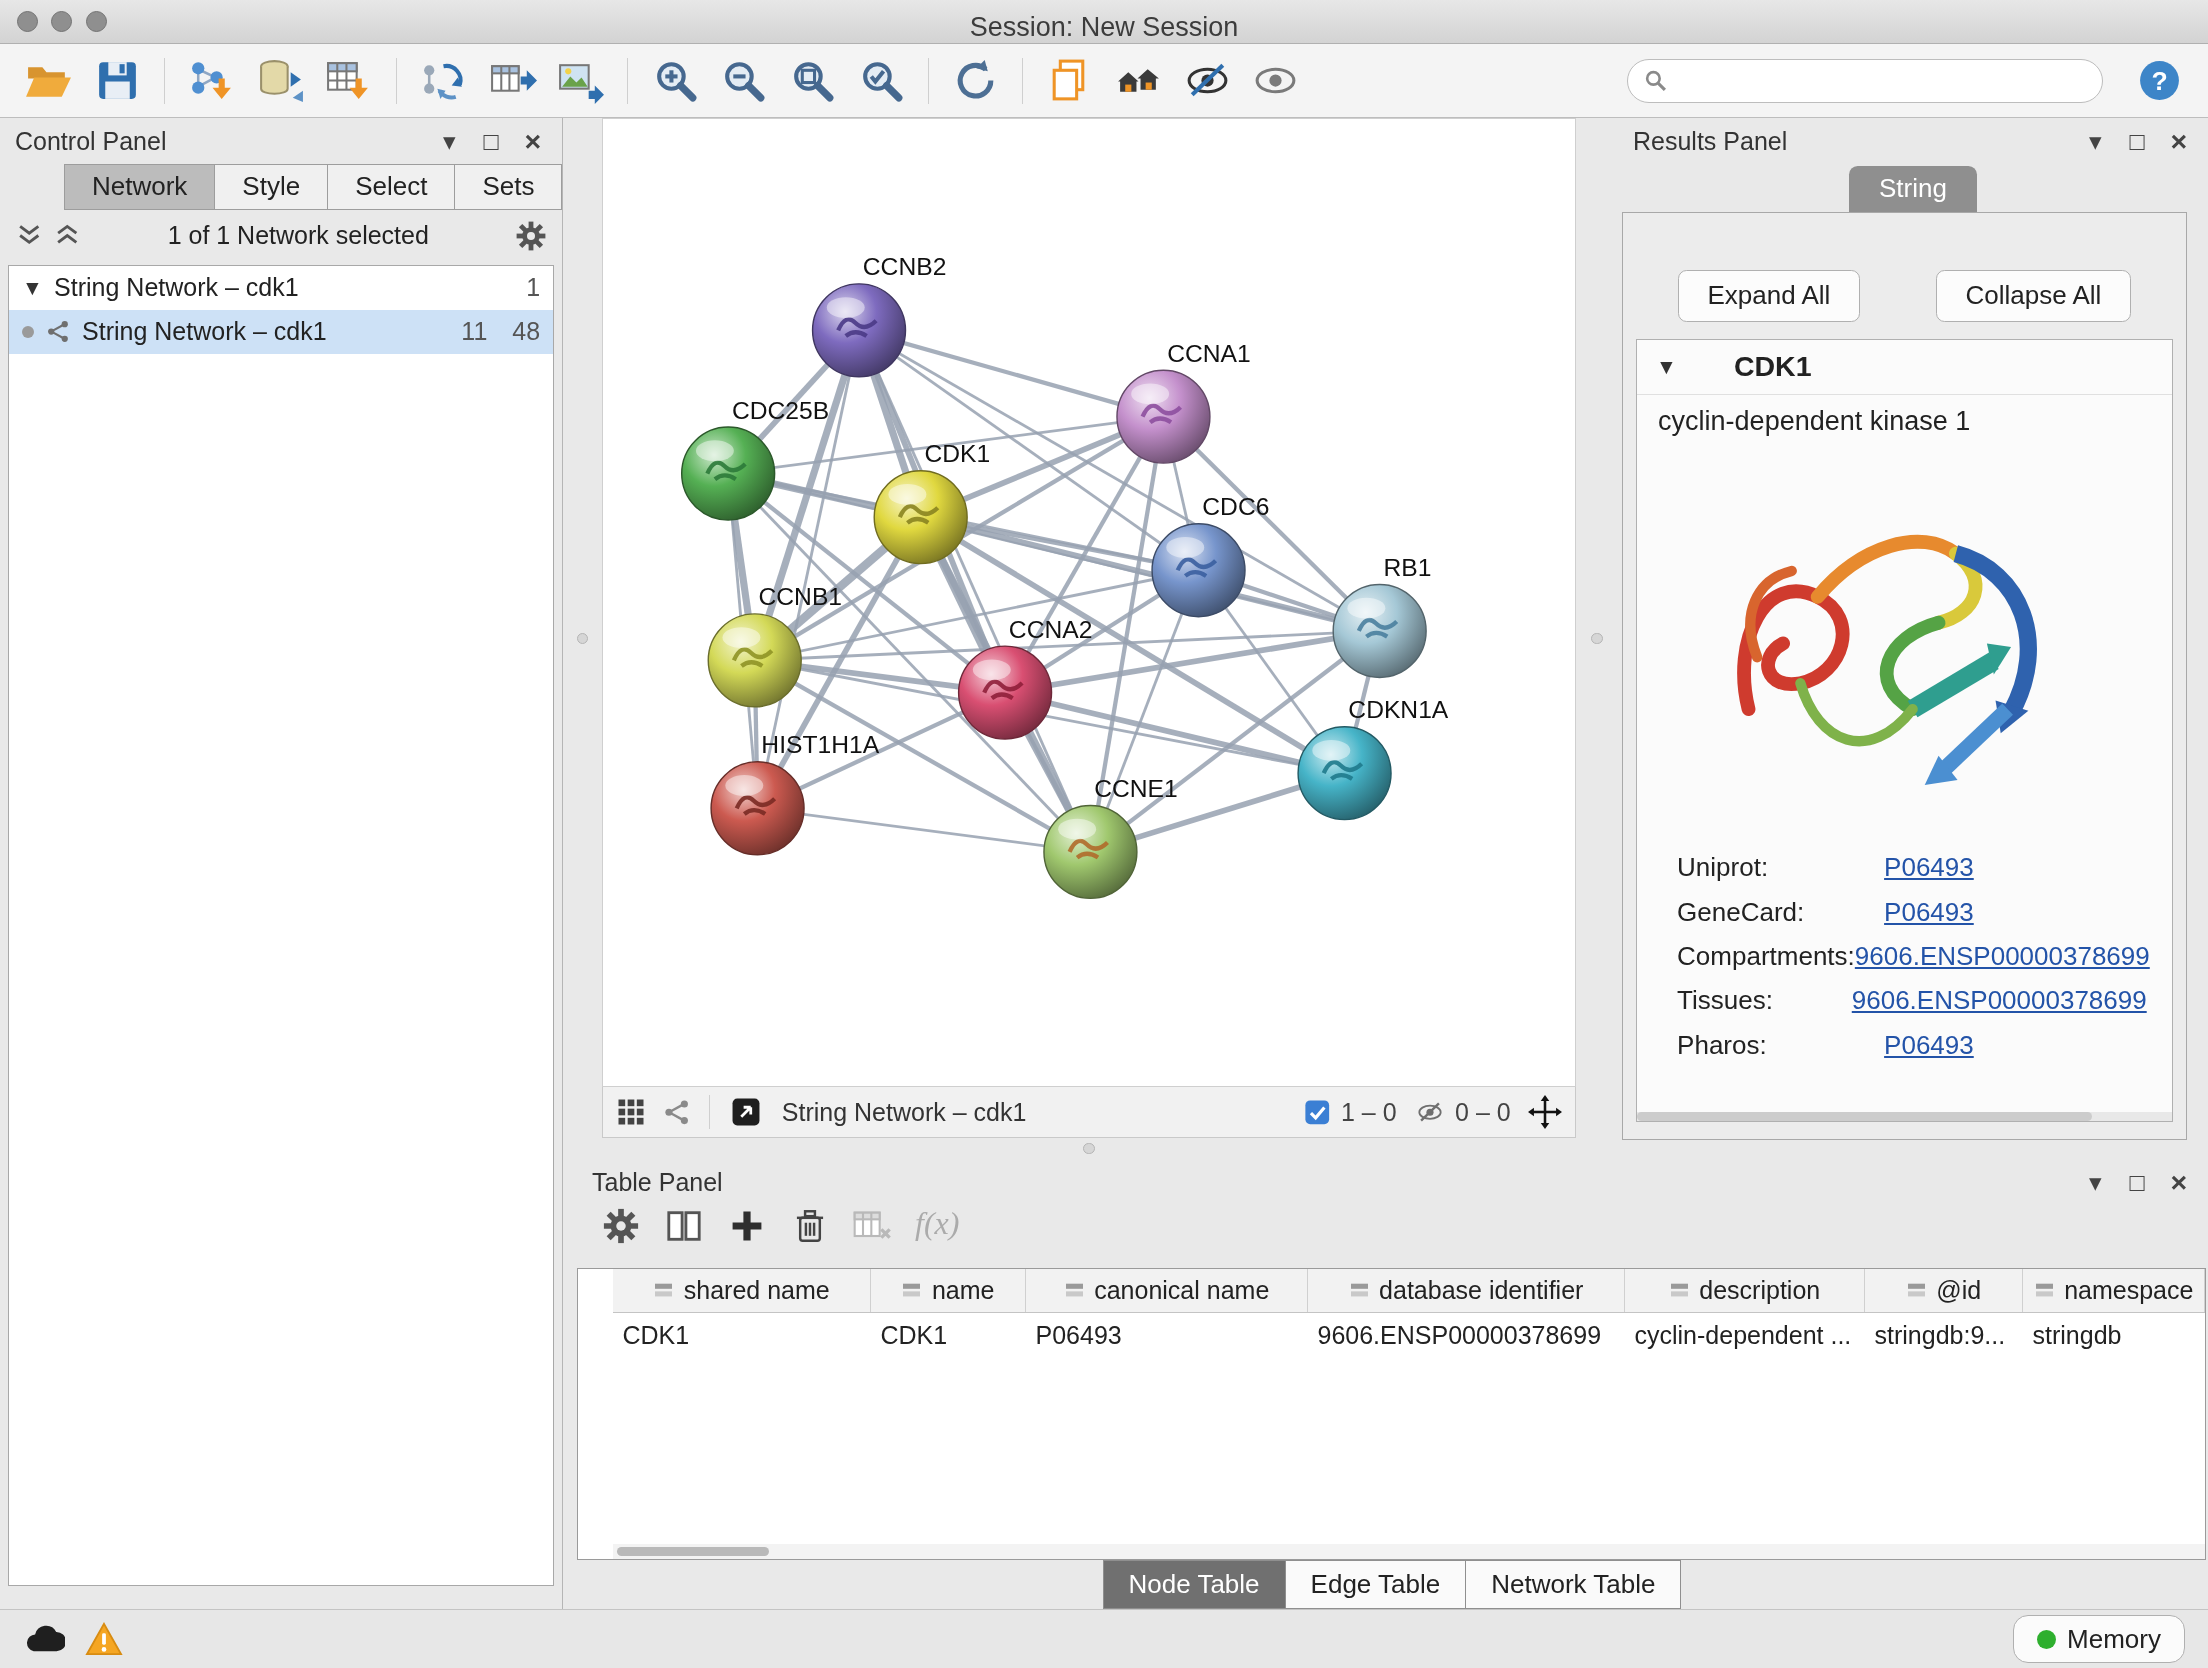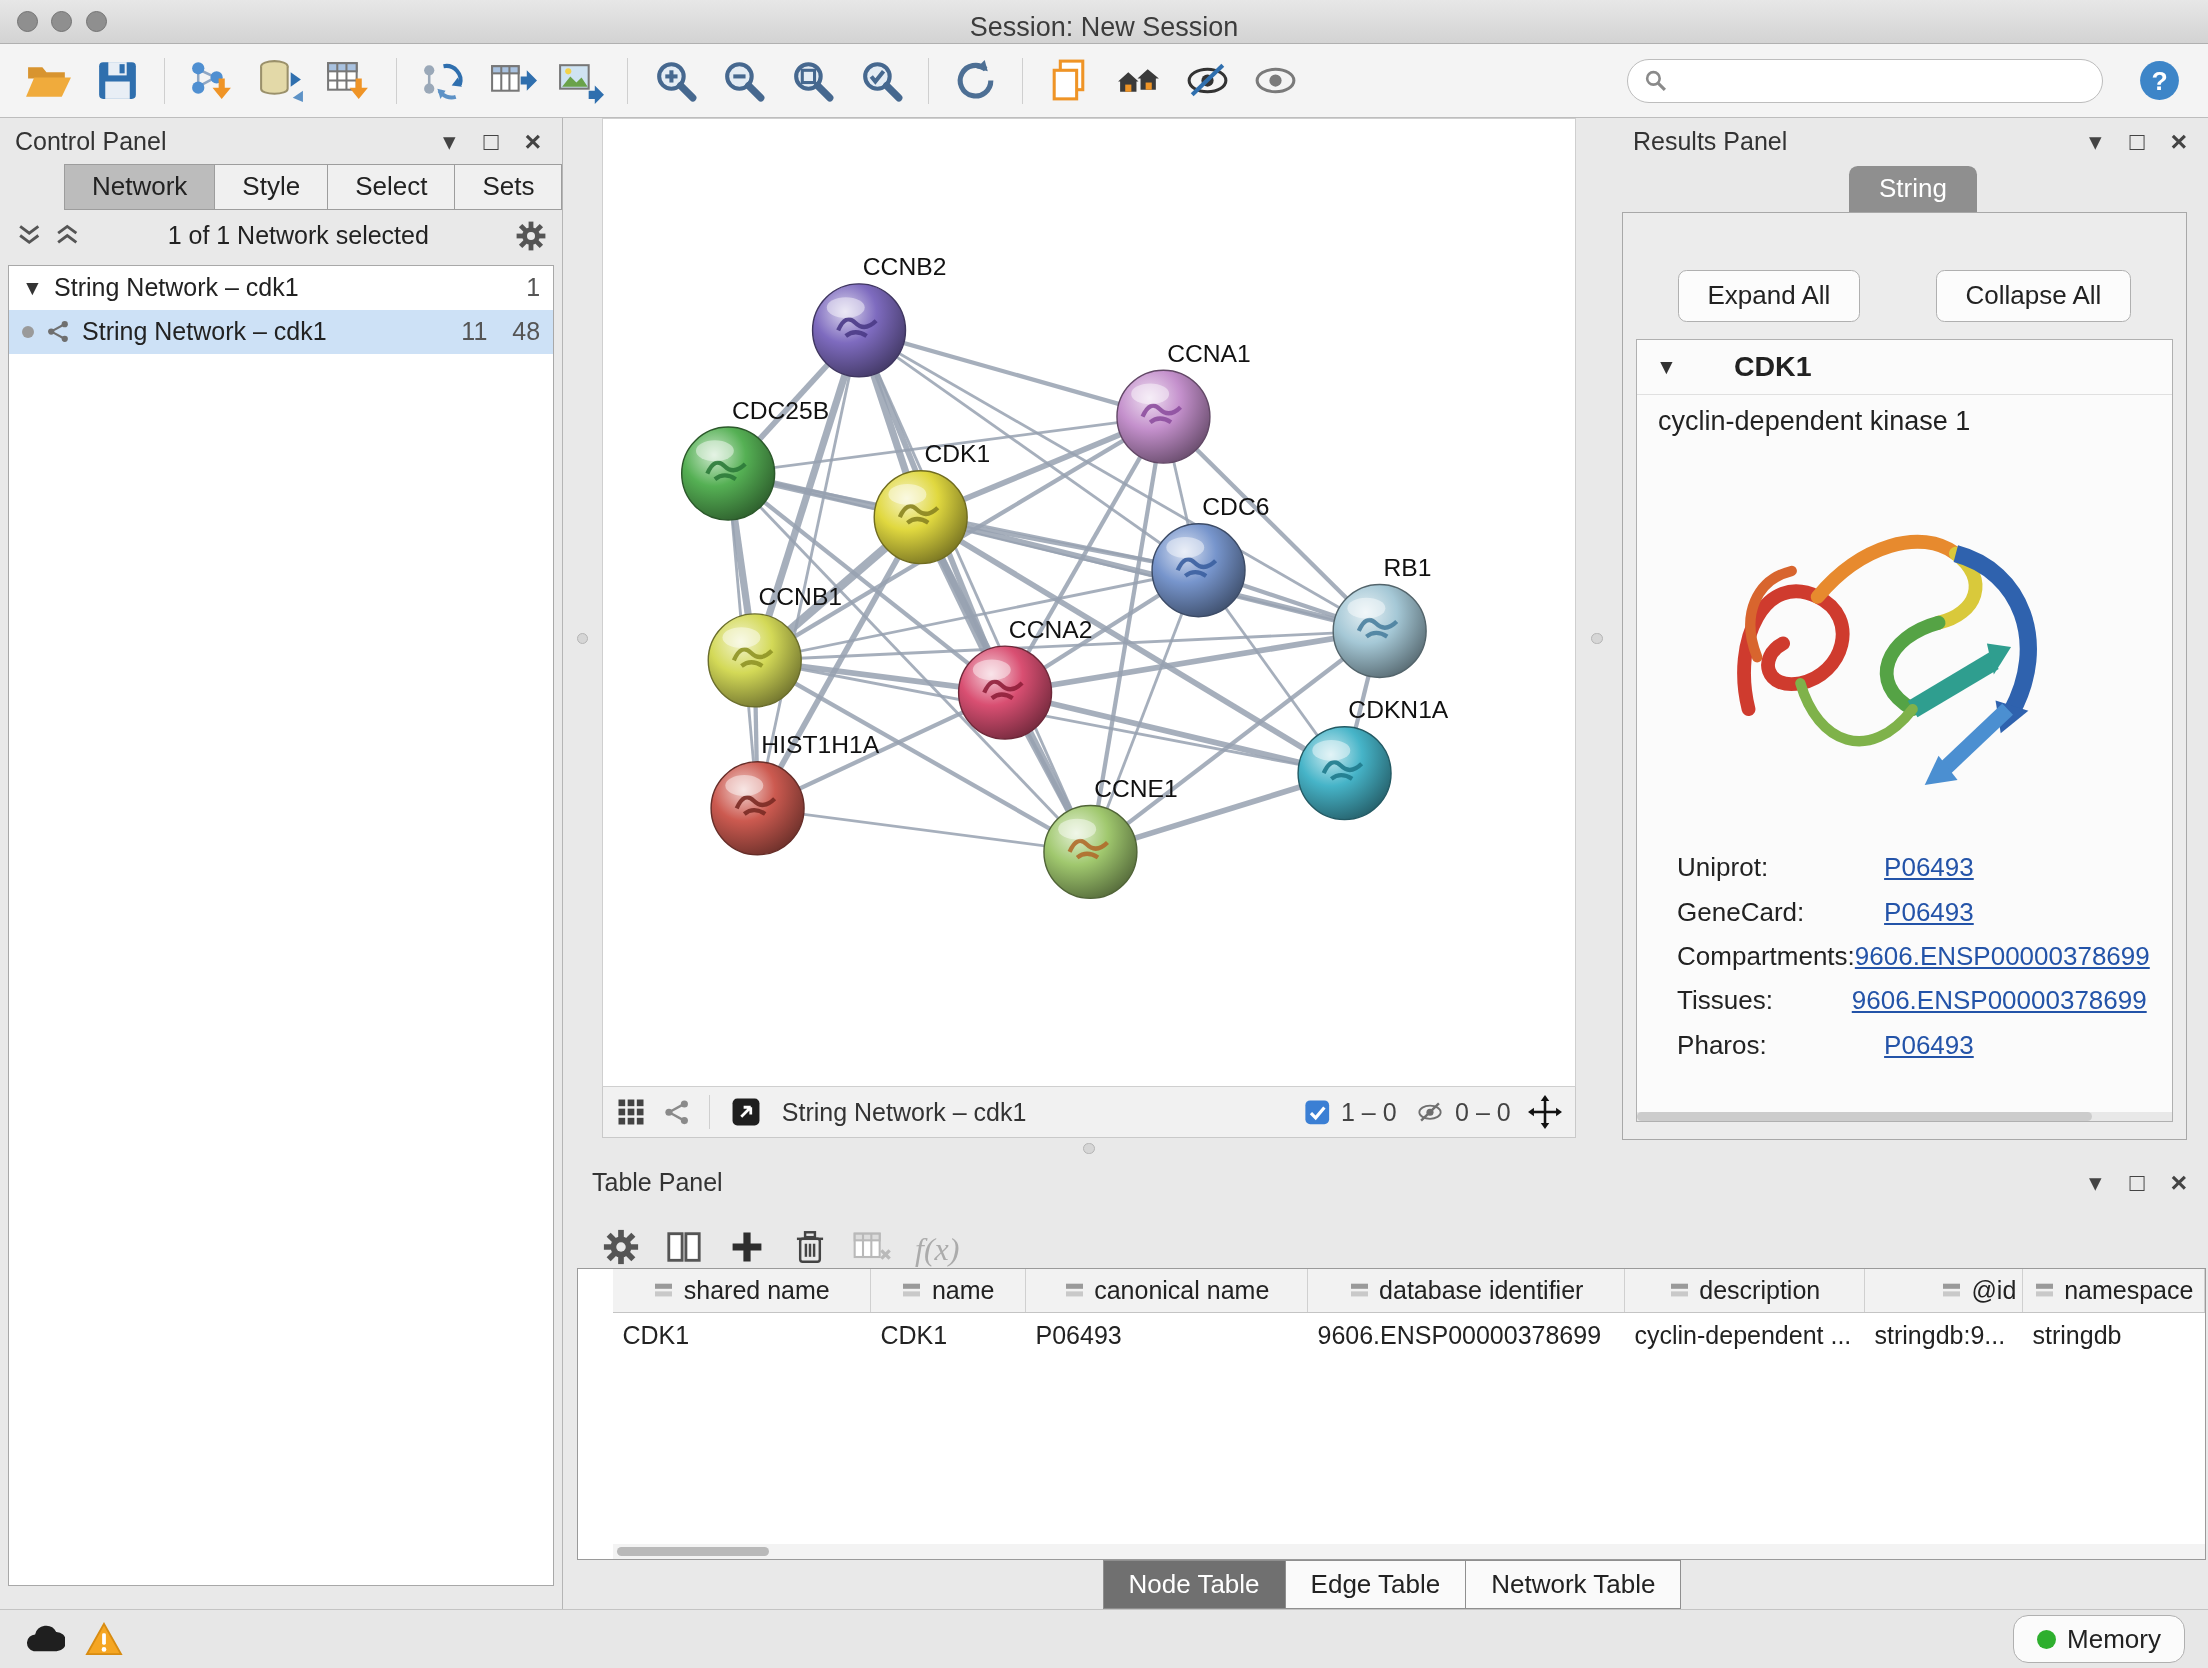--- a/index.html
+++ b/index.html
@@ -94,31 +94,31 @@
   .crosslinks { padding: 9.5px 25px; }
   .cl-heading { font-weight: bold; font-size: 27.6px; margin-bottom: 13.3px; }
   .cl-row { display: flex; padding: 6.7px 0 6.7px 15px; font-size: 26px; }
   .cl-label { width: 207px; color: #222; }
   .cl-link { color: #2353a8; text-decoration: underline; }
   .card-scroll { margin-top: auto; height: 9.5px; background: #e8e8e8; }
   .card-scroll .thumb { height: 9.5px; width: 85%; background: #cccccc; border-radius: 4.8px; }
 
   
   .table-panel { height: 450px; flex: 0 0 450px; display: flex; flex-direction: column; margin-left: 14px; background: #e9e9e9; }
-  .tp-toolbar { height: 63px; flex: 0 0 63px; display: flex; align-items: flex-end; gap: 21px; padding: 0 23px; }
+  .tp-toolbar { height: 63px; flex: 0 0 63px; display: flex; align-items: flex-start; gap: 21px; padding: 0 23px; }
   .tp-ic { width: 42px; height: 42px; display: flex; align-items: center; justify-content: center; }
   .fx { font-family: "Liberation Serif", serif; font-style: italic; font-size: 32px; color: #ababab; }
   .table-box { flex: 1; border: 1px solid #9a9a9a; background: #fff; margin-right: 1.9px; overflow: hidden; display: flex; flex-direction: column; padding-left: 35px; }
   .thead { display: flex; background: #f2f2f2; border-bottom: 1px solid #c4c4c4; height: 44px; flex: 0 0 44px; }
   .th { display: flex; align-items: center; justify-content: center; gap: 9.5px; border-right: 1px solid #d0d0d0; font-size: 25px; overflow: hidden; white-space: nowrap; padding: 0 5.7px; }
   .trow { display: flex; height: 42px; }
   .td { padding: 7.6px 9.5px; font-size: 25px; overflow: hidden; white-space: nowrap; }
   .c0 { width: 258px; flex: 0 0 258px; } .c1 { width: 155px; flex: 0 0 155px; }
   .c2 { width: 282px; flex: 0 0 282px; } .c3 { width: 317px; flex: 0 0 317px; }
-  .c4 { width: 240px; flex: 0 0 240px; } .c5 { width: 158px; flex: 0 0 158px; justify-content: flex-end; }
+  .c4 { width: 240px; flex: 0 0 240px; } .c5 { width: 158px; flex: 0 0 158px; }
   .c6 { flex: 1; }
   .hscroll { margin-top: auto; height: 15px; background: #f3f3f3; display: flex; align-items: center; padding: 0 3.8px; }
   .hscroll .thumb { width: 152px; height: 9.5px; background: #b9b9b9; border-radius: 4.8px; }
   .tp-tabs { height: 49px; flex: 0 0 49px; display: flex; justify-content: center; align-items: center; }
   .tp-tab { padding: 7.6px 25px; border: 1px solid #8f8f8f; background: #fafafa; margin-left: -1px; font-size: 26px; }
   .tp-tab.active { background: #707070; color: #fff; }
 
   
   .statusbar { height: 59px; flex: 0 0 59px; background: #e7e7e7; border-top: 1px solid #c4c4c4; display: flex; align-items: center; padding: 0 23px; gap: 20px; }
   .memory-btn { margin-left: auto; display: flex; align-items: center; gap: 11.4px; background: #fbfbfb; border: 1px solid #b0b0b0; border-radius: 15px; padding: 7.6px 23px; font-size: 26px; }

